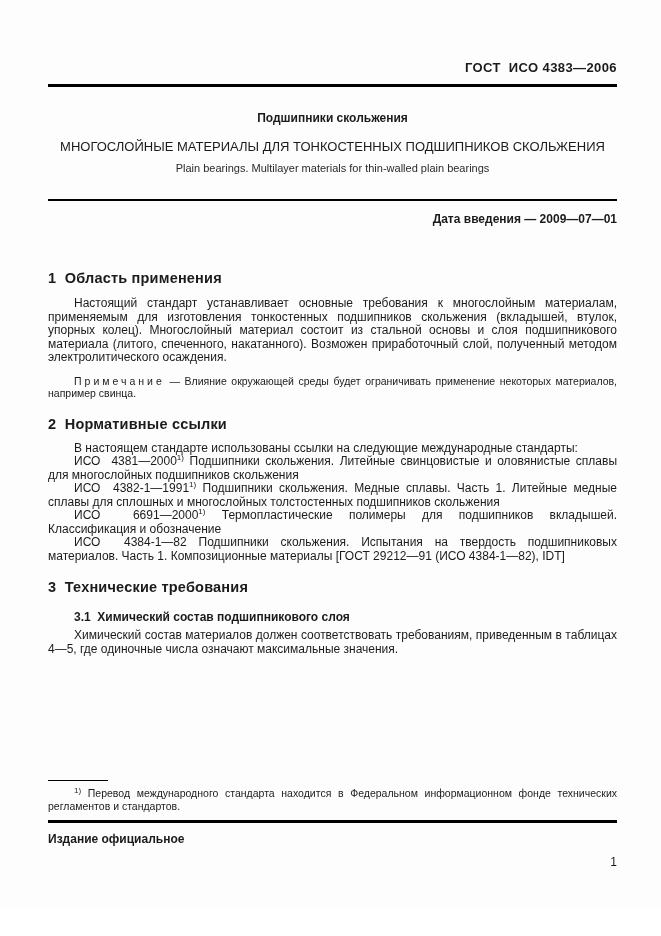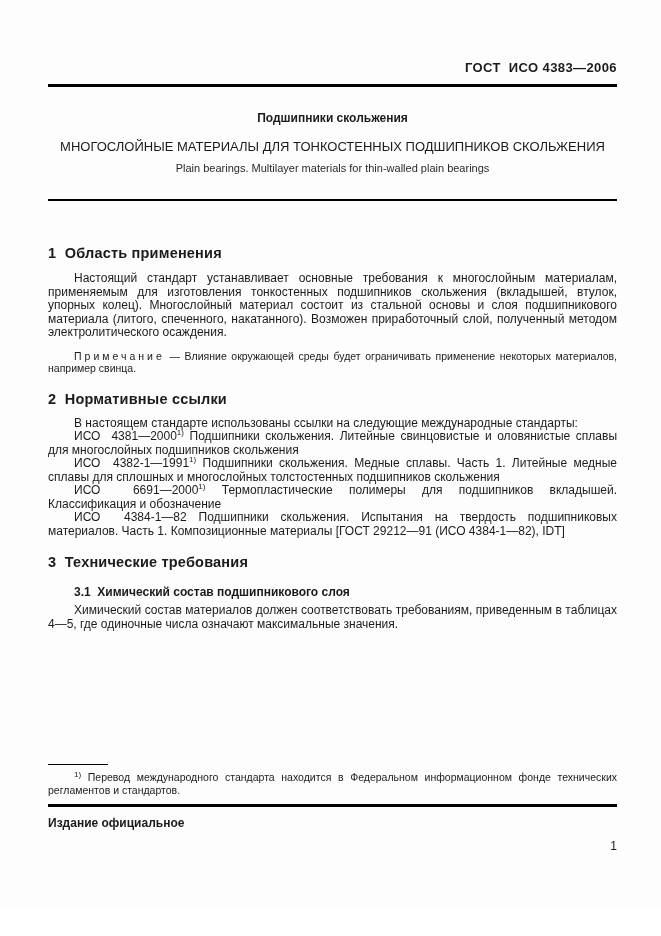--- a/index.html
+++ b/index.html
@@ -72,21 +72,21 @@
   .subheading {
     margin-top:15px;
     font-size:12px;
     font-weight:bold;
     text-indent:26px;
   }
   .tech-par { margin-top:5px; }
 
   .footer-block {
     position:absolute;
-    left:48px; right:44px; top:764px;
+    left:48px; right:44px; top:780px;
   }
   .footnote-sep { width:60px; height:1px; background:#000; }
   .footnote {
     margin-top:6px;
     font-size:10.5px;
     line-height:12.5px;
     text-align:justify;
     text-indent:26px;
   }
   .footer-rule { height:3px; background:#000; margin-top:8px; }
@@ -99,20 +99,21 @@
 <div class="page">
   <div class="content">
 
     <div class="doc-number">ГОСТ  ИСО 4383—2006</div>
     <div class="rule-thick"></div>
 
     <div class="subject">Подшипники скольжения</div>
     <div class="title-ru">МНОГОСЛОЙНЫЕ МАТЕРИАЛЫ ДЛЯ ТОНКОСТЕННЫХ ПОДШИПНИКОВ СКОЛЬЖЕНИЯ</div>
     <div class="title-en">Plain bearings. Multilayer materials for thin-walled plain bearings</div>
     <div class="rule-thin title-rule"></div>
+    <div class="effective-date">Дата введения — 2009—07—01</div>
 
     <h2 class="sec sec1">1&nbsp; Область применения</h2>
     <p class="body scope-par">Настоящий стандарт устанавливает основные требования к многослойным материалам, применяемым для изготовления тонкостенных подшипников скольжения (вкладышей, втулок, упорных колец). Многослойный материал состоит из стальной основы и слоя подшипникового материала (литого, спеченного, накатанного). Возможен приработочный слой, полученный методом электролитического осаждения.</p>
     <p class="note"><span class="note-label">Примечание</span> <span>— Влияние окружающей среды будет ограничивать применение некоторых материалов, например свинца.</span></p>
 
     <h2 class="sec sec2">2&nbsp; Нормативные ссылки</h2>
     <div class="refs">
       <p class="body">В настоящем стандарте использованы ссылки на следующие международные стандарты:</p>
       <p class="body"><span>ИСО&nbsp; 4381—2000</span><sup>1)</sup> <span>Подшипники скольжения. Литейные свинцовистые и оловянистые сплавы для многослойных подшипников скольжения</span></p>
       <p class="body"><span>ИСО&nbsp; 4382-1—1991</span><sup>1)</sup> <span>Подшипники скольжения. Медные сплавы. Часть 1. Литейные медные сплавы для сплошных и многослойных толстостенных подшипников скольжения</span></p>

